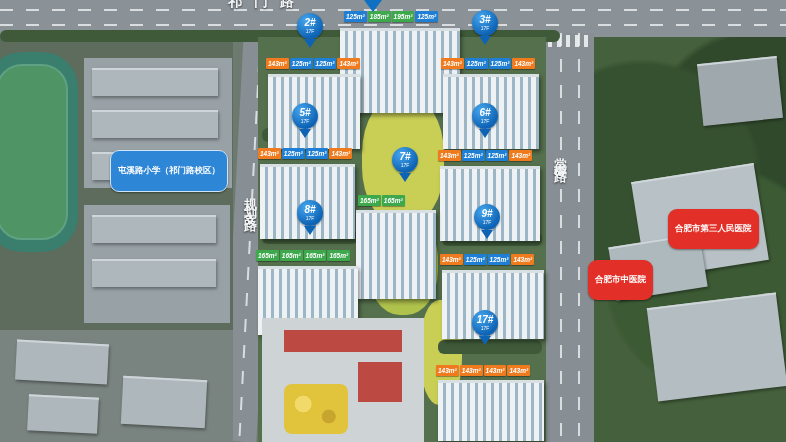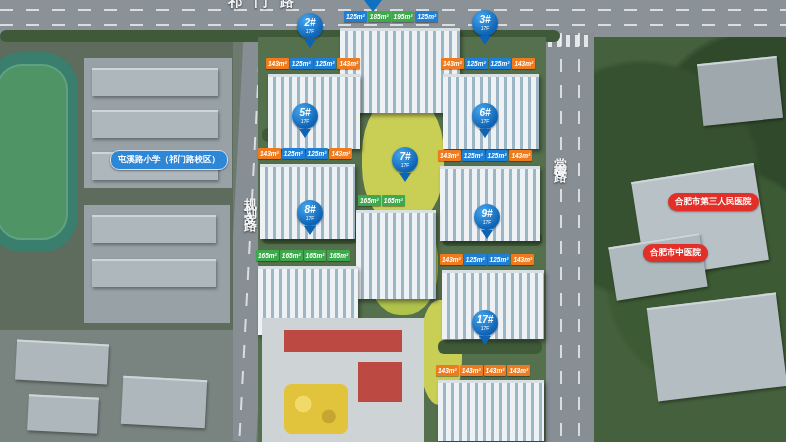--- a/index.html
+++ b/index.html
@@ -49,24 +49,24 @@
   
   .tags{display:flex;gap:1px;z-index:25;}
   .tag{font-size:6.5px;font-weight:bold;font-style:italic;color:#fff;
        padding:2px 2px 2px;border-radius:1px;white-space:nowrap;
        box-shadow:0 1px 1px rgba(0,0,0,.35);line-height:1.1;}
   .tag.c-blue{background:#1f7fd4;}
   .tag.c-orange{background:#ef7b1e;}
   .tag.c-green{background:#3da84c;}
 
   
-  .poi{color:#fff;font-size:8.5px;font-weight:bold;padding:3px 7px;border-radius:9px;
+  .poi{color:#fff;font-size:8.5px;font-weight:bold;padding:14px 7px;border-radius:9px;
        white-space:nowrap;z-index:40;box-shadow:0 1px 2px rgba(0,0,0,.4);}
   .poi-blue{background:#2e86d6;border:1px solid #cfe4f7;}
-  .poi-red{background:#e23028;}
+  .poi-red{background:#e23028;margin-top:16px;}
 
   
   .roadname-h{color:#f2f4f5;font-size:14px;font-weight:bold;letter-spacing:12px;
       text-shadow:0 1px 2px rgba(0,0,0,.6);z-index:20;}
   .roadname-v{writing-mode:vertical-rl;color:#f2f4f5;font-size:13px;font-weight:bold;
       letter-spacing:7px;text-shadow:0 1px 2px rgba(0,0,0,.6);z-index:20;}
 </style>
 </head>
 <body>
 
@@ -135,21 +135,21 @@
   <div class="abs slab" style="left:612px;top:240px;width:92px;height:52px;transform:rotate(-9deg);background:#aeb9be;"></div>
   <div class="abs slab" style="left:652px;top:300px;width:130px;height:92px;transform:rotate(-7deg);background:#b4bdc2;"></div>
   <div class="abs slab" style="left:700px;top:60px;width:80px;height:60px;transform:rotate(-6deg);background:#9fa9ad;"></div>
 
   <div class="abs roadname-h" style="left:228px;top:-7px;">祁门路</div>
   <div class="abs roadname-v" style="left:241px;top:188px;">规划支路</div>
   <div class="abs roadname-v" style="left:551px;top:146px;">棠樾路</div>
 
   <div class="abs poi poi-blue" style="left:110px;top:150px;">屯溪路小学（祁门路校区）</div>
   <div class="abs poi poi-red" style="left:668px;top:193px;">合肥市第三人民医院</div>
-  <div class="abs poi poi-red" style="left:643px;top:244px;">合肥市中医院</div>
+  <div class="abs poi poi-red" style="left:588px;top:244px;">合肥市中医院</div>
 
   <div class="abs tags" style="left:344px;top:11px;">
     <span class="tag c-blue">125m²</span>
     <span class="tag c-green">185m²</span>
     <span class="tag c-green">195m²</span>
     <span class="tag c-blue">125m²</span>
   </div>
   <div class="abs tags" style="left:266px;top:58px;">
     <span class="tag c-orange">143m²</span>
     <span class="tag c-blue">125m²</span>

